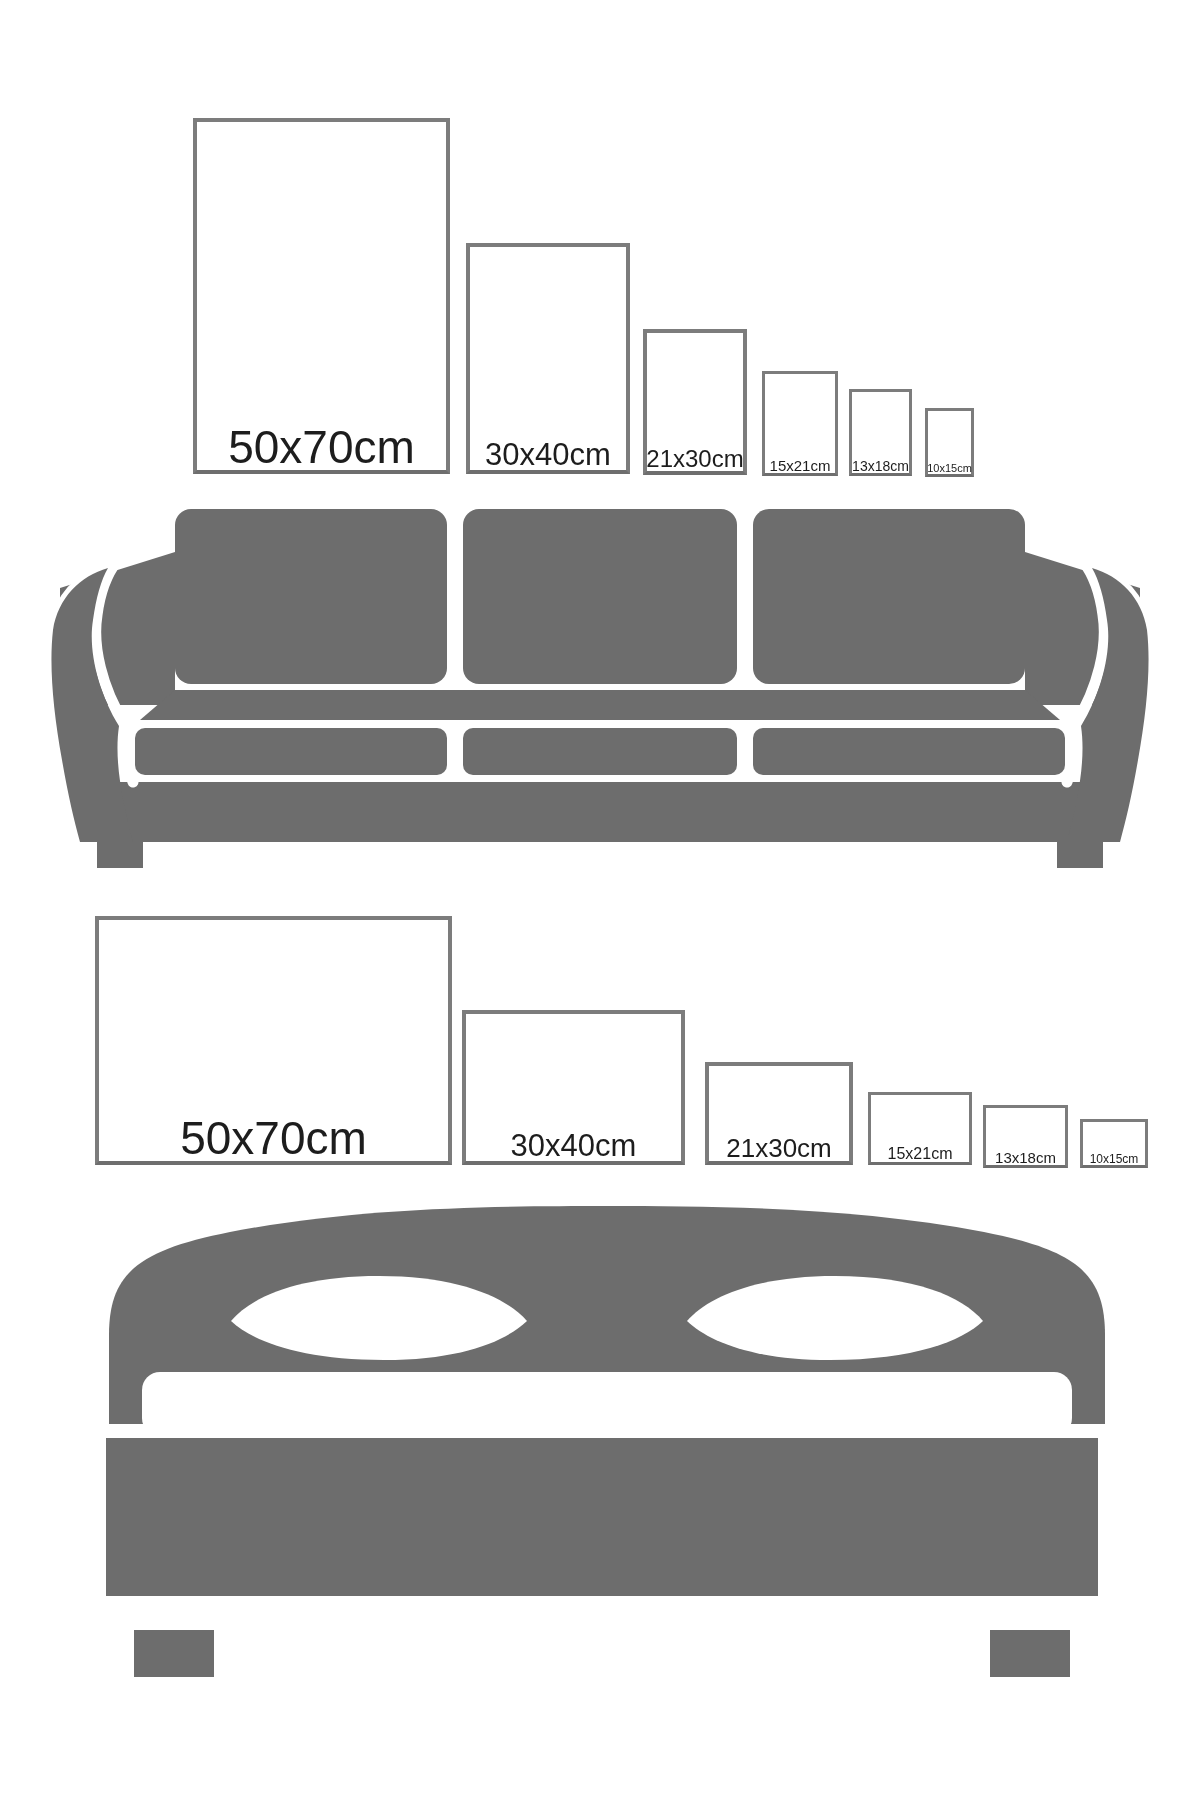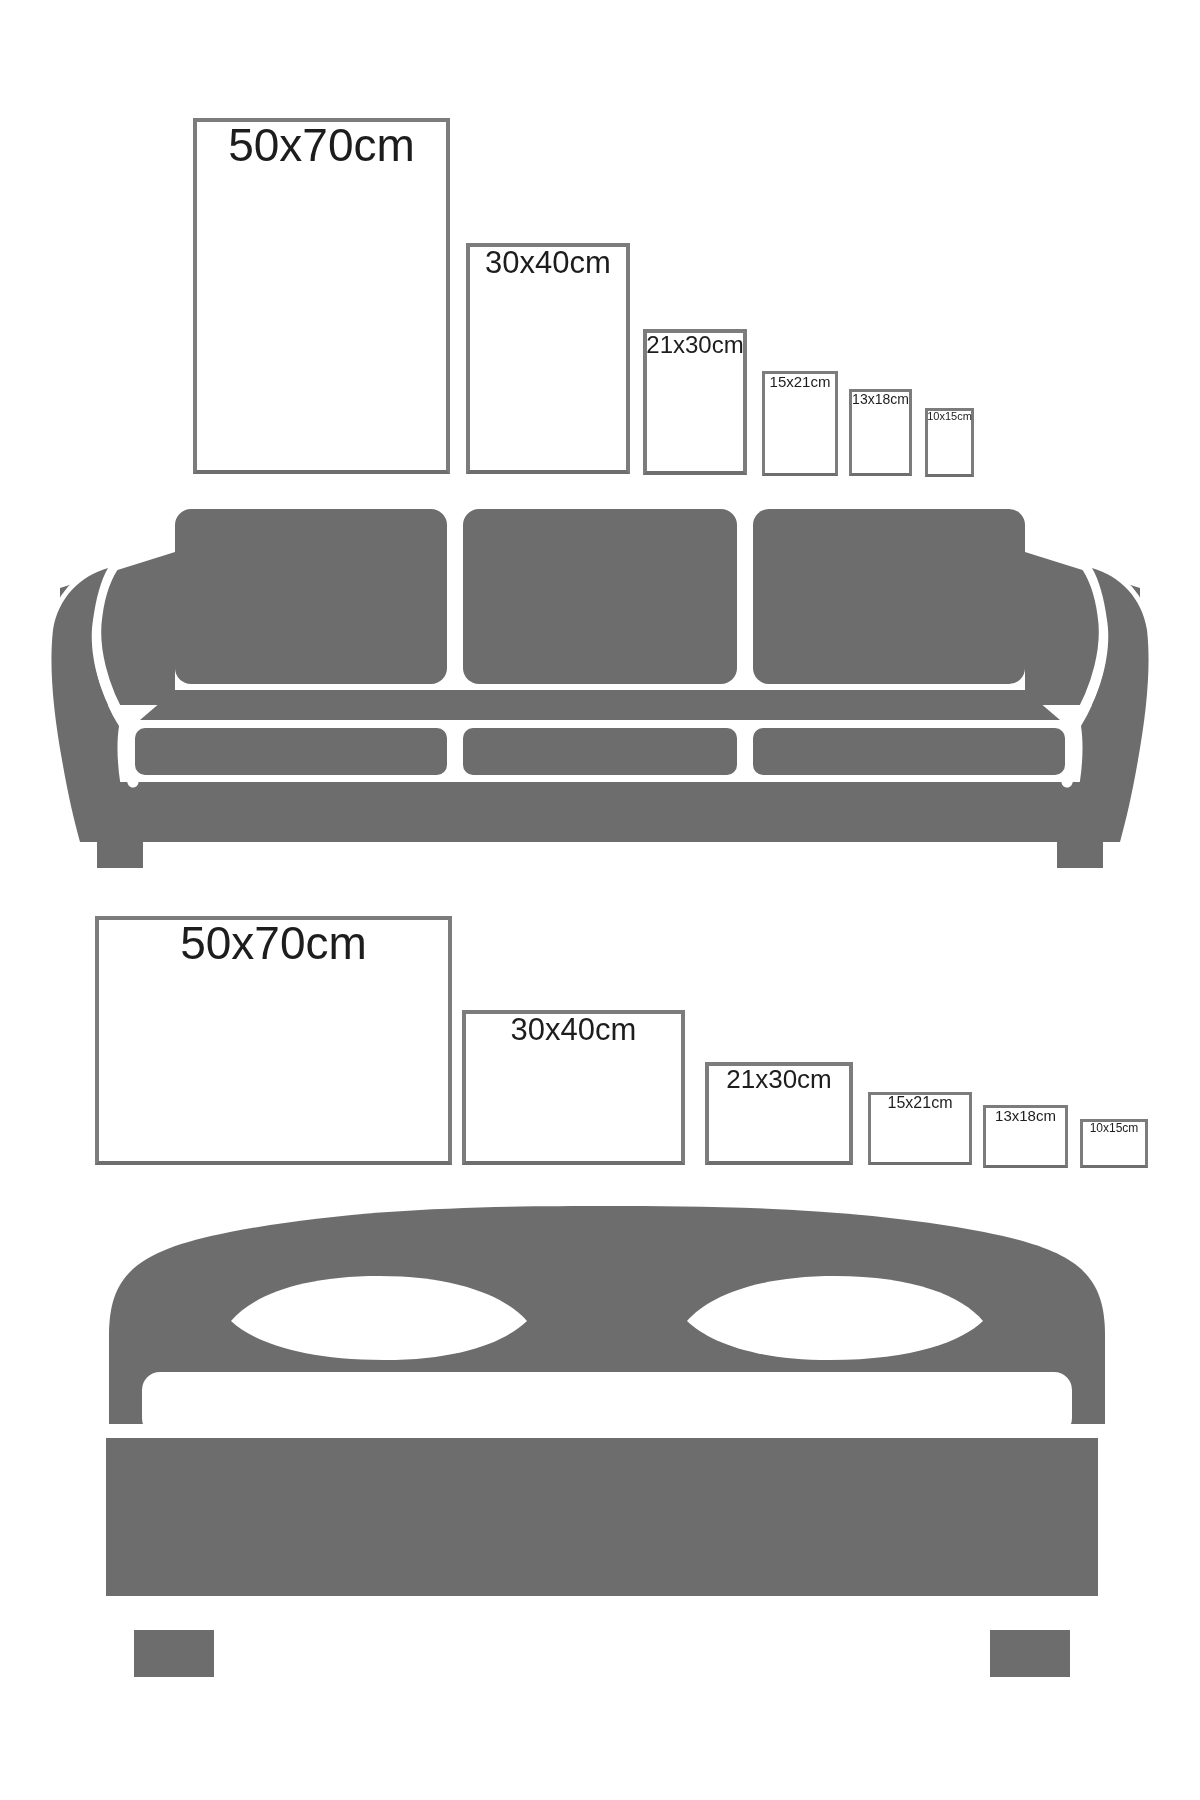--- a/index.html
+++ b/index.html
@@ -9,21 +9,21 @@
     background:var(--bg,#fff);
     font-family:"Liberation Sans", sans-serif;
     overflow:hidden;
   }
   .frame{
     position:absolute;
     box-sizing:border-box;
     background:#fff;
     border:4px solid var(--frame-border,#7a7a7a);
     border-bottom-color:var(--frame-border-dark,#6e6e6e);
-    display:flex;align-items:flex-start;justify-content:center;
+    display:flex;align-items:flex-end;justify-content:center;
     color:var(--label,#1d1d1d);
   }
   .frame.thin{border-width:3px;}
   .frame span{white-space:nowrap;line-height:1;}
   .furniture{position:absolute;left:0;display:block;}
 </style>
 </head>
 <body>
 
 <div class="canvas">

